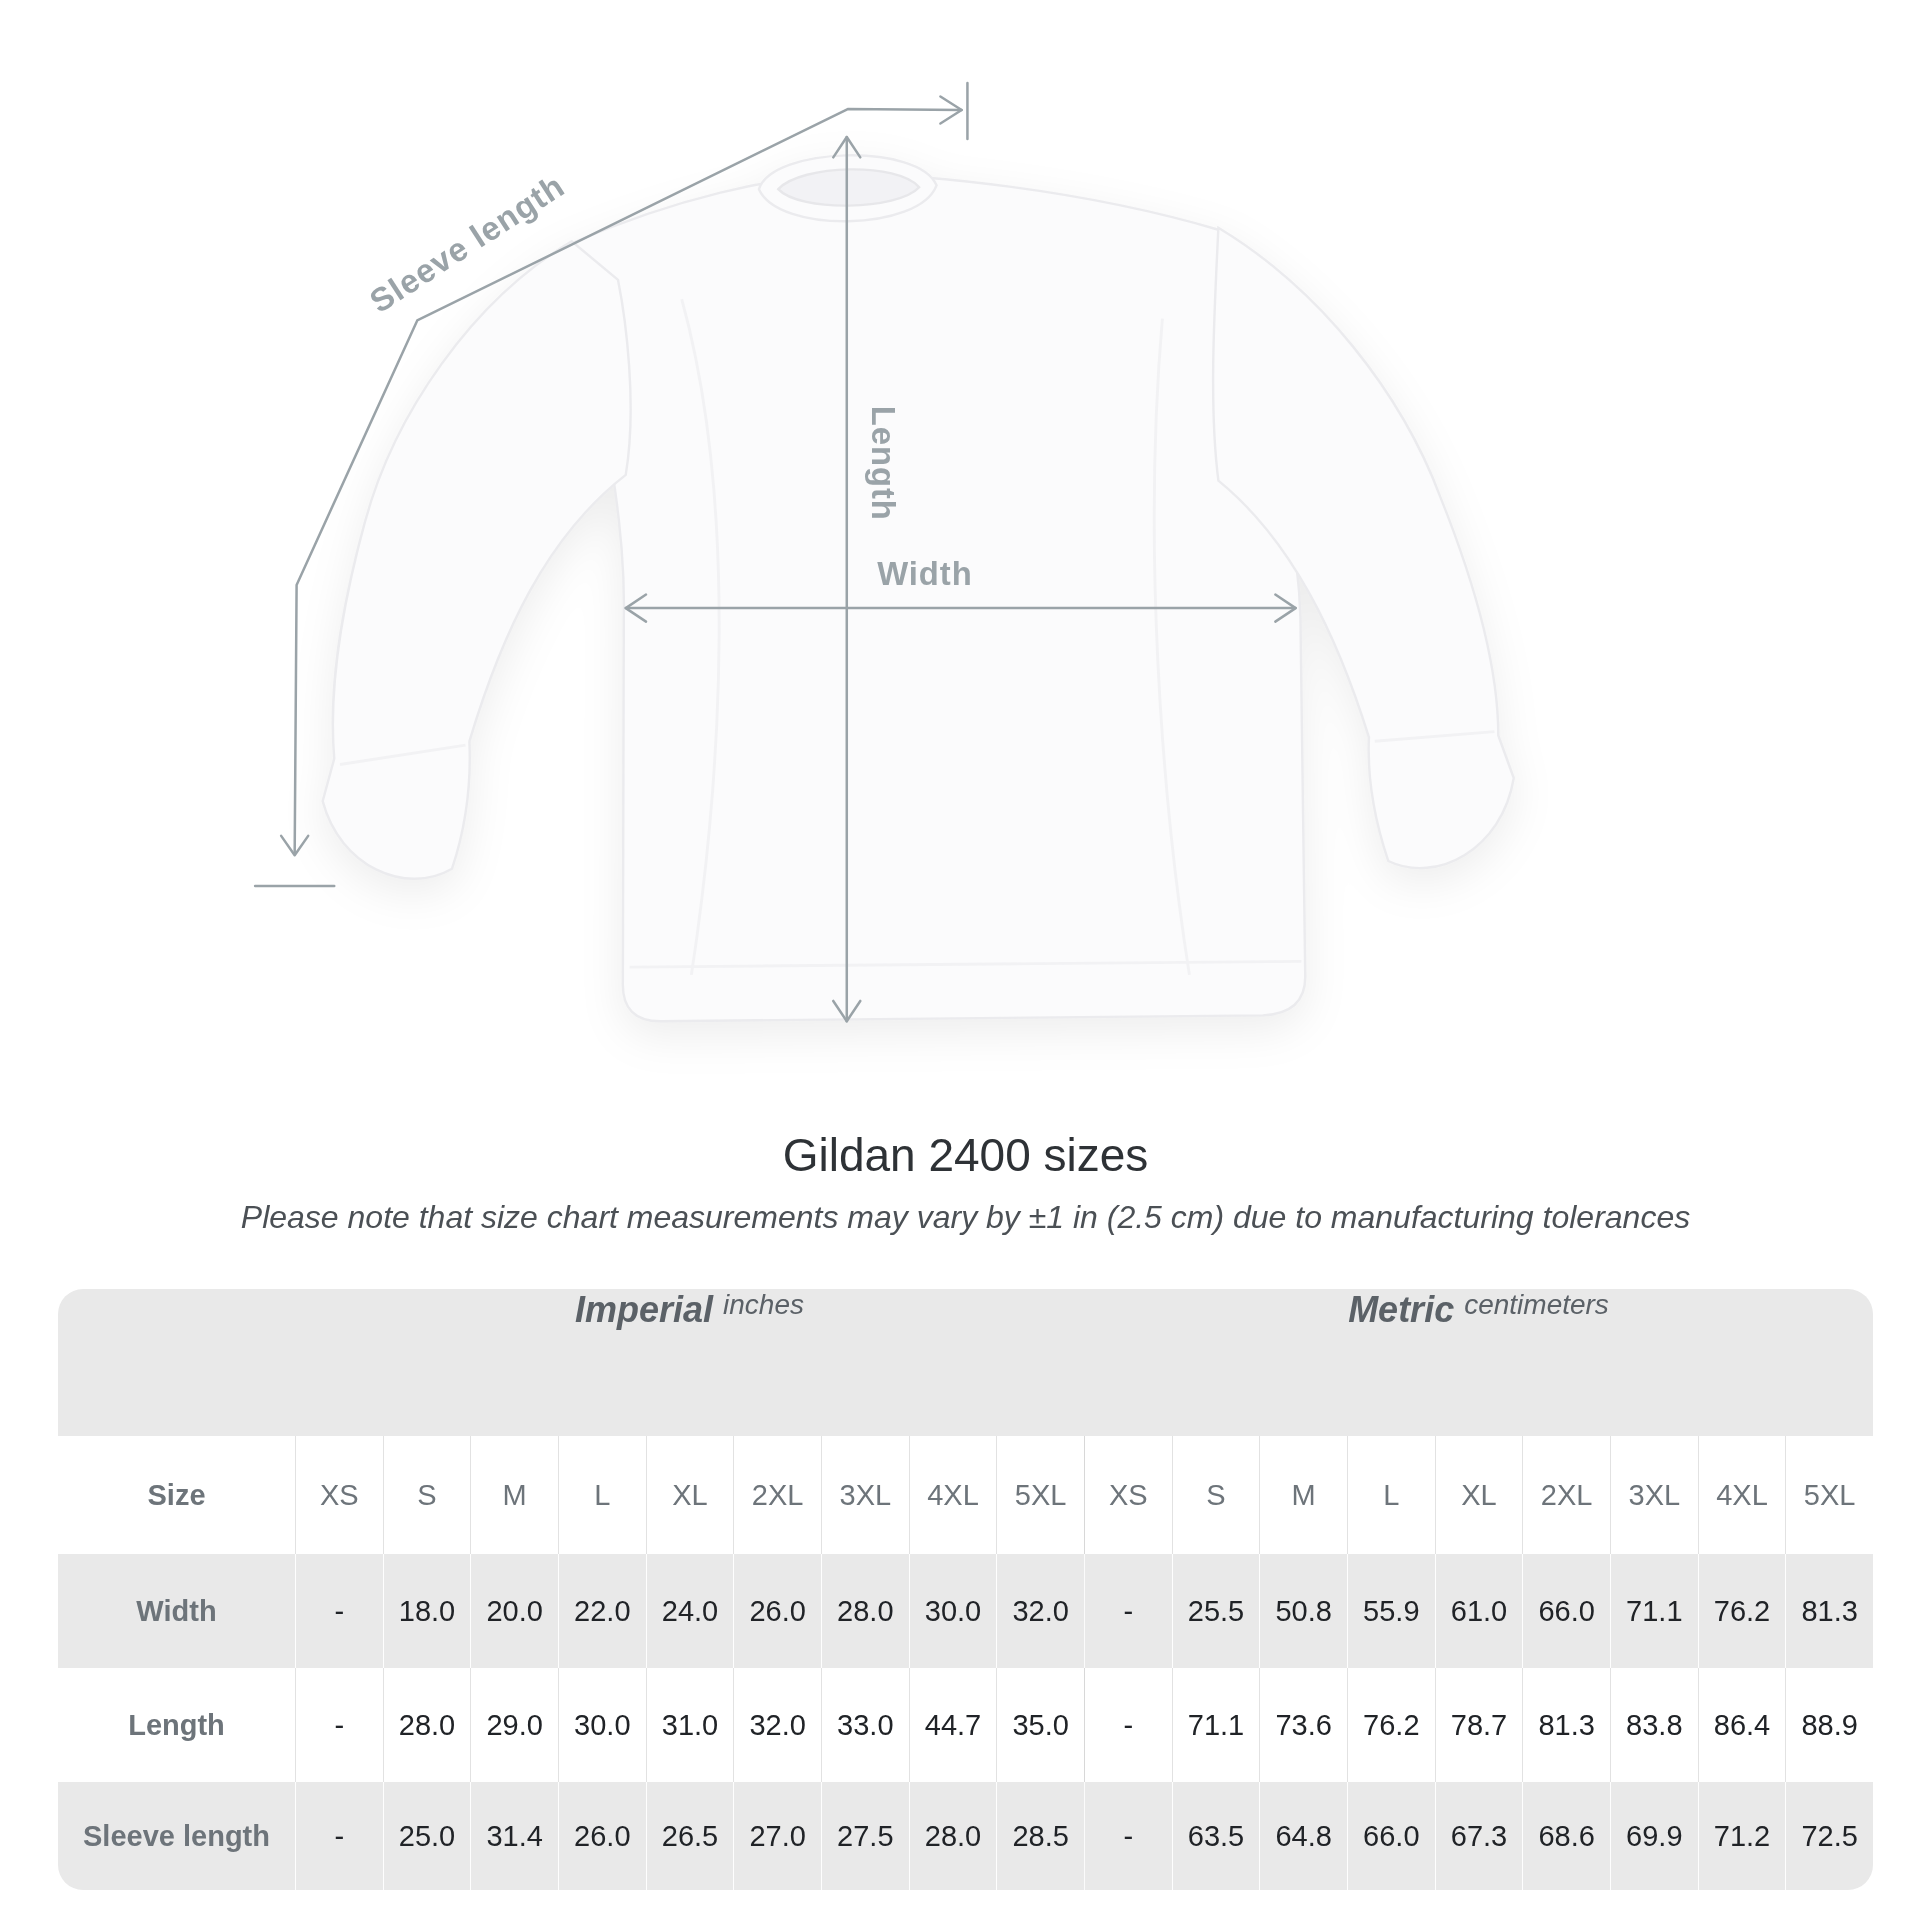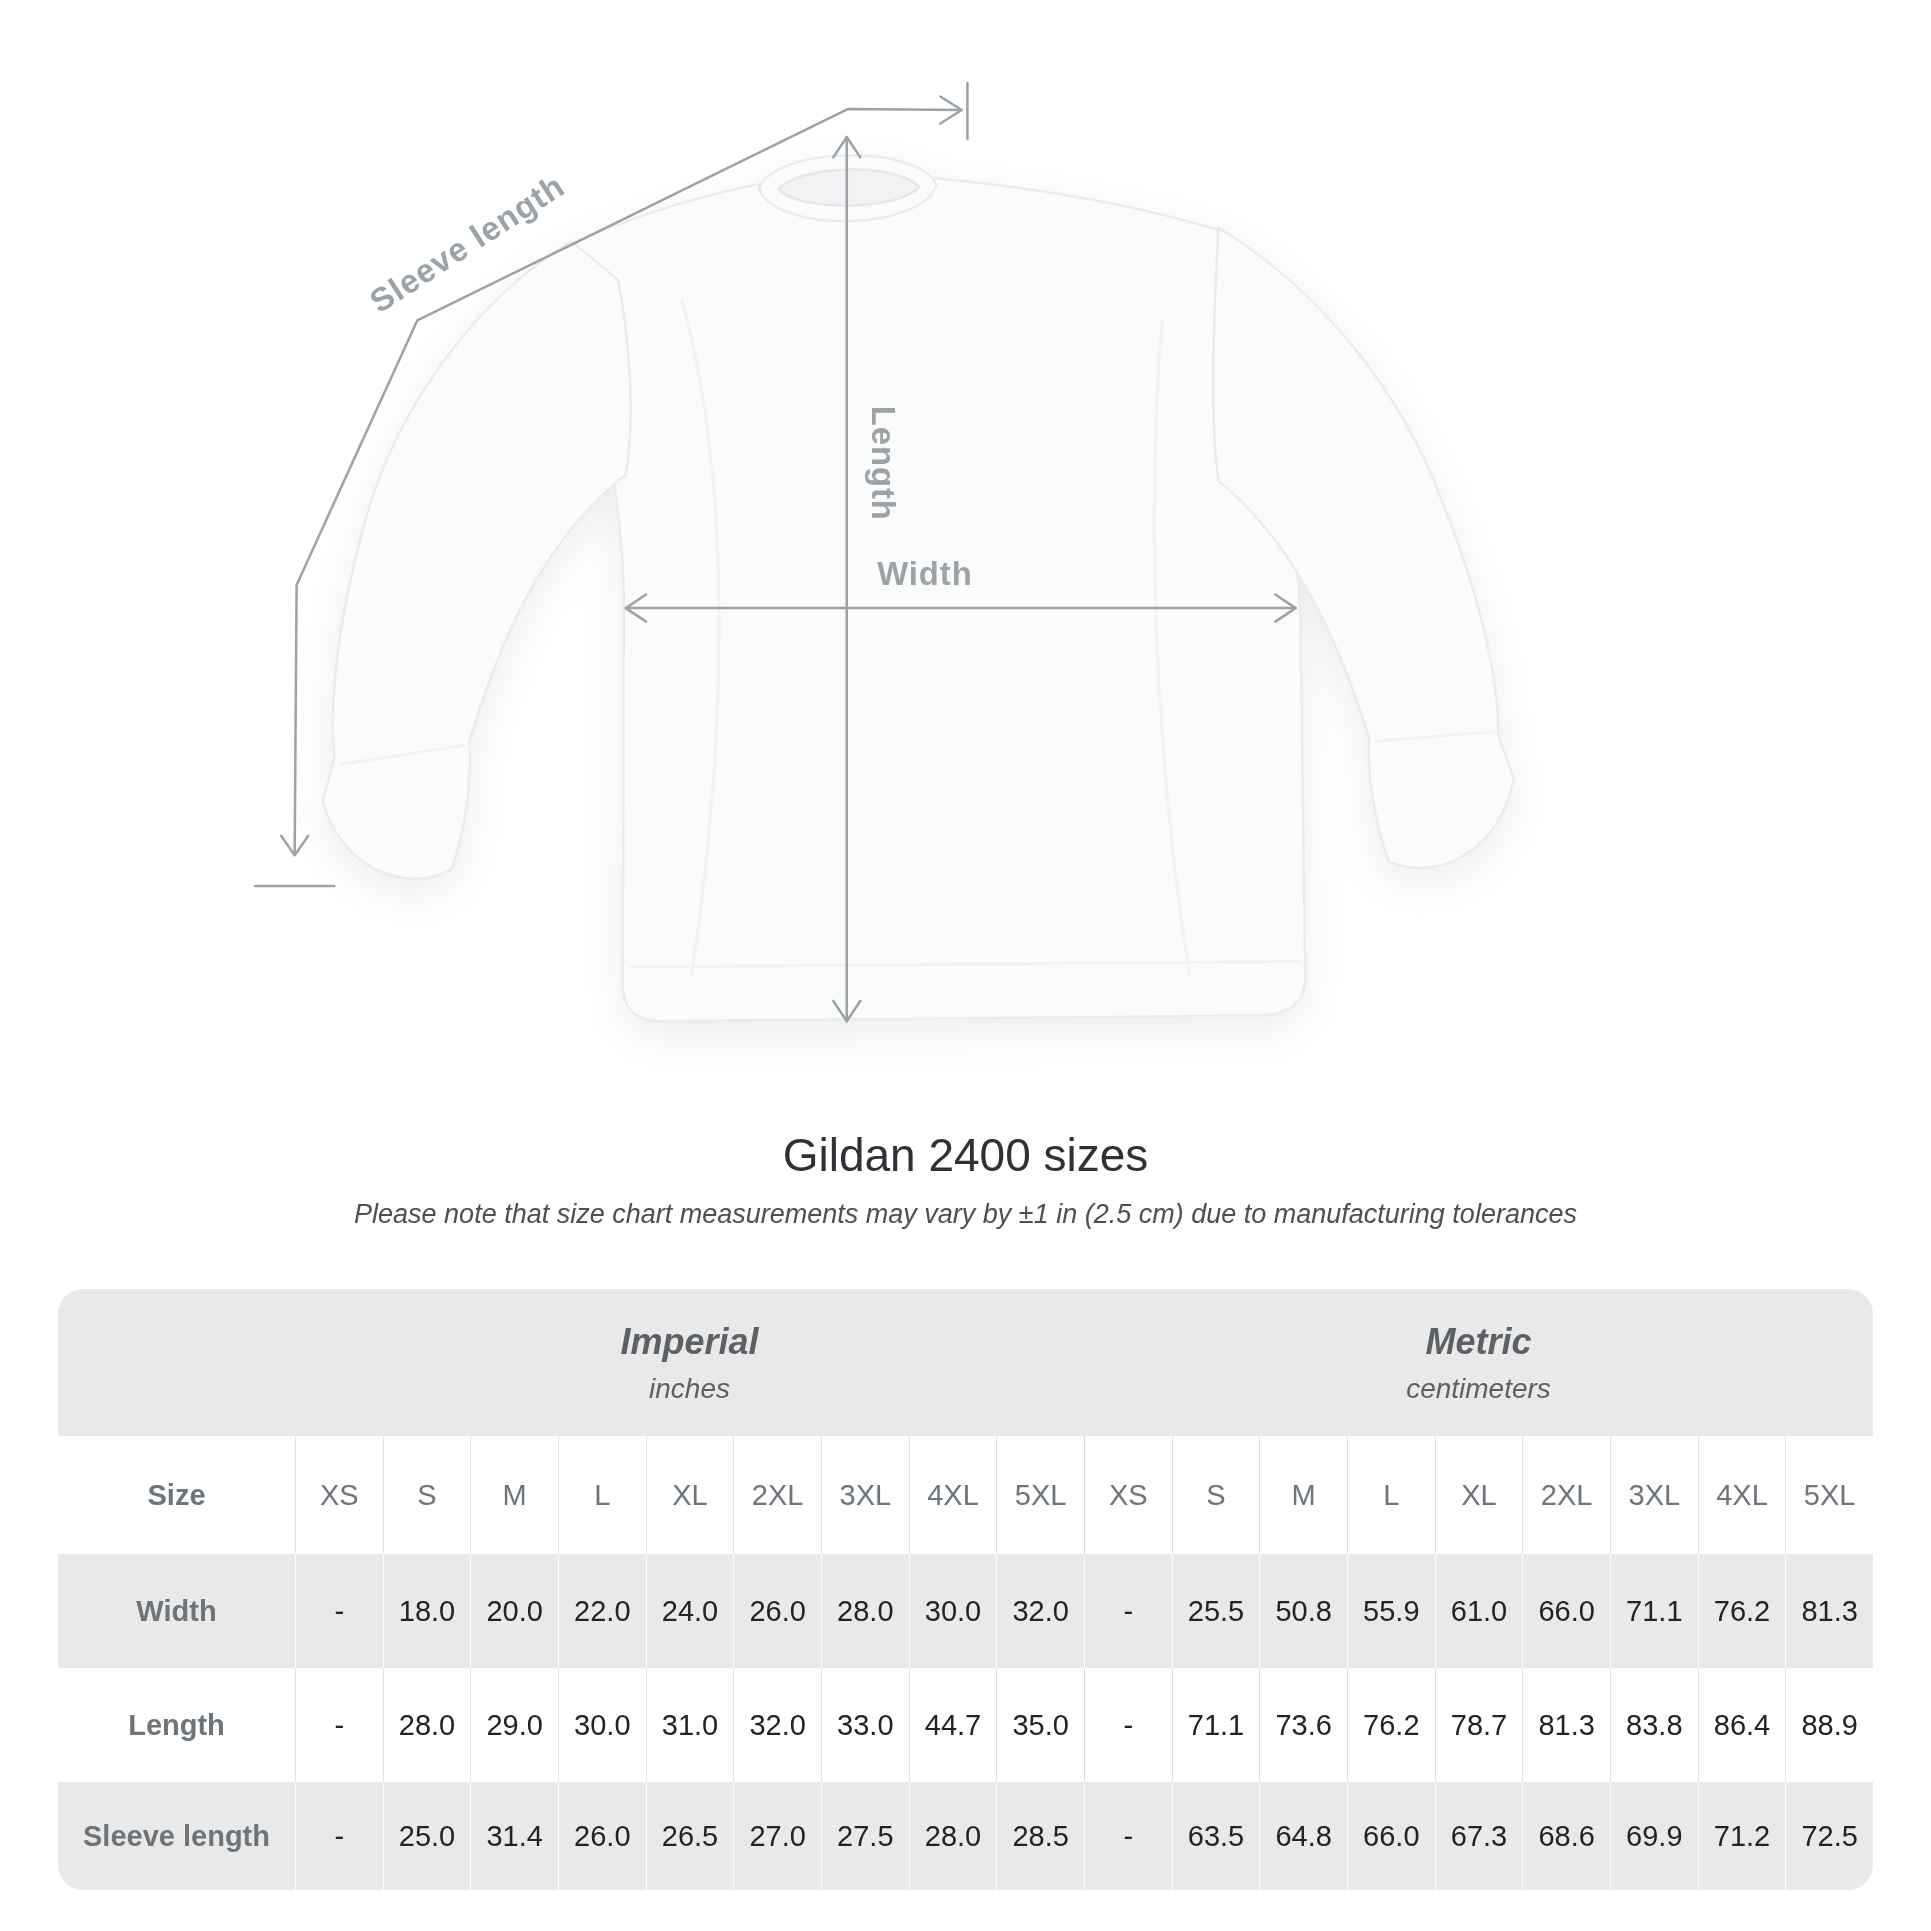--- a/index.html
+++ b/index.html
@@ -12,29 +12,29 @@
   .diagram svg{display:block;}
   .shirt{filter:drop-shadow(0 14px 22px rgba(0,0,0,0.07));}
   .shirt path{fill:#fbfbfc;stroke:#ebebee;stroke-width:2.5;}
   .shirt .inner-collar{fill:#f2f2f5;stroke:#e7e7ea;}
   .shirt .fold{fill:none;stroke:#f2f2f4;stroke-width:3;}
   .measure{fill:none;stroke:#9aa3a8;stroke-width:2.6;stroke-linecap:round;stroke-linejoin:round;}
   .mlabel{fill:#9aa3a8;font-size:34px;font-weight:bold;letter-spacing:1px;}
   
   .heading{position:absolute;top:1128px;left:0;width:1931px;text-align:center;}
   .heading h1{margin:0;font-size:46px;font-weight:normal;color:#2e3236;}
-  .heading p{margin:17.4px 0 0;font-size:27px;font-style:italic;color:#4b5055;}
+  .heading p{margin:17.4px 0 0;font-size:32px;font-style:italic;color:#4b5055;}
   
   .size-table{
     position:absolute;left:58px;top:1289px;width:1815px;
     border-radius:25px;overflow:hidden;background:#ffffff;
   }
   .band{display:flex;height:147px;background:#e9e9e9;}
   .band-spacer{width:237px;}
-  .band-group{flex:1;display:flex;flex-direction:column;align-items:center;justify-content:center;gap:10px;color:#5b6167;}
+  .band-group{flex:1;display:flex;flex-direction:row;align-items:flex-start;justify-content:center;gap:10px;color:#5b6167;}
   .g-label{font-size:36px;font-weight:bold;font-style:italic;}
   .g-sub{font-size:28px;font-style:italic;}
   .grid{display:grid;grid-template-columns:237px repeat(18,1fr);}
   .cell{display:flex;align-items:center;justify-content:center;font-size:29px;background:#ffffff;}
   .hdr{height:118px;font-weight:normal;color:#6d747a;}
   .val{height:114px;color:#202327;}
   .val.last{height:108px;}
   .label-cell{font-weight:bold;color:#6d747a;font-size:29px;}
   .shade{background:#e9e9e9;}
   .sep{border-left:1px solid #e2e2e2;}

